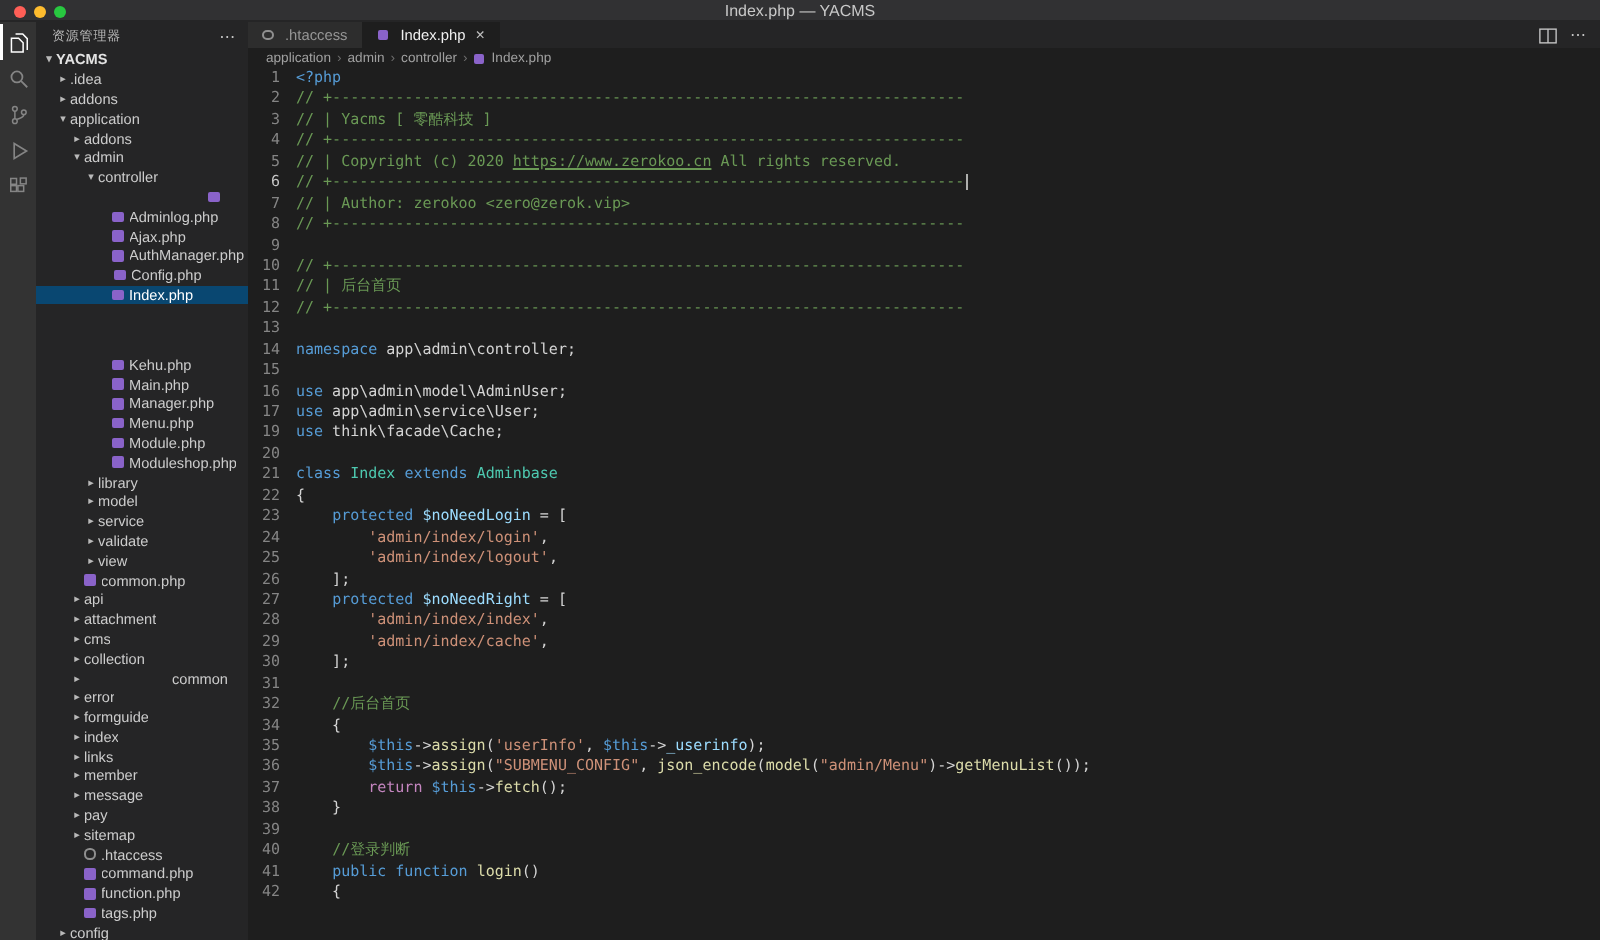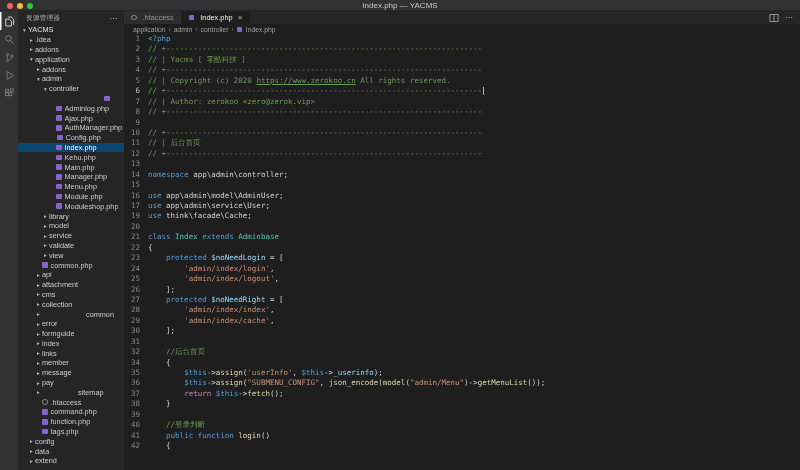--- a/index.html
+++ b/index.html
@@ -24,21 +24,21 @@
   .ab-item.active { color:#ffffff; box-shadow:inset 1.5px 0 0 #ffffff; }
   .ab-item svg { width:11px; height:11px; }
 
   
   .sidebar { width:106px; background:#252526; flex:none; overflow:hidden; }
   .sb-header { height:14px; display:flex; align-items:center; justify-content:space-between;
     padding:0 6px 0 8px; font-size:6.5px; letter-spacing:.4px; color:#b8b8b8; }
   .sb-actions { font-size:8px; color:#c5c5c5; cursor:default; }
   .tree-row { height:9.8px; display:flex; align-items:center; font-size:7.3px;
     color:#cccccc; white-space:nowrap; overflow:hidden; }
-  .tree-row.root { font-weight:normal; color:#e3e3e3; }
+  .tree-row.root { font-weight:bold; color:#e3e3e3; }
   .tree-row.selected { background:#094771; color:#ffffff; }
   .chev { width:7px; flex:none; font-size:5.5px; color:#b9b9b9; text-align:center; }
   .ficon { width:5.5px; height:5.5px; border-radius:1px; margin-right:3px; flex:none; background:#8a63c9; }
   .ficon.config { background:transparent; border:1.4px solid #8f8f8f; border-radius:50%; }
   .tlabel { overflow:hidden; text-overflow:clip; }
 
   
   .editor { flex:1; display:flex; flex-direction:column; min-width:0; background:#1e1e1e; }
   .tabbar { height:13px; background:#252526; display:flex; align-items:stretch; flex:none; }
   .tab { display:flex; align-items:center; gap:3px; padding:0 7px; font-size:7.4px;
@@ -188,21 +188,21 @@
           <div class="tree-row" style="padding-left: 32px;">
             <span class="chev"></span>
             <span class="ficon php"></span>
             <span class="tlabel">Config.php</span>
           </div>
           <div class="tree-row selected" style="padding-left: 31px;">
             <span class="chev"></span>
             <span class="ficon php"></span>
             <span class="tlabel">Index.php</span>
           </div>
-          <div class="tree-row" style="padding-left: 31px;">
+          <div class="tree-row" style="padding-left: 31px; margin-top: 25px;">
             <span class="chev"></span>
             <span class="ficon php"></span>
             <span class="tlabel">Kehu.php</span>
           </div>
           <div class="tree-row" style="padding-left: 31px;">
             <span class="chev"></span>
             <span class="ficon php"></span>
             <span class="tlabel">Main.php</span>
           </div>
           <div class="tree-row" style="padding-left: 31px;">
@@ -291,21 +291,21 @@
             <span class="tlabel">member</span>
           </div>
           <div class="tree-row" style="padding-left: 17px;">
             <span class="chev">▸</span>
             <span class="tlabel">message</span>
           </div>
           <div class="tree-row" style="padding-left: 17px;">
             <span class="chev">▸</span>
             <span class="tlabel">pay</span>
           </div>
-          <div class="tree-row" style="padding-left: 17px; gap: 36px;">
+          <div class="tree-row" style="padding-left: 17px;">
             <span class="chev">▸</span>
             <span class="tlabel">sitemap</span>
           </div>
           <div class="tree-row" style="padding-left: 17px;">
             <span class="chev"></span>
             <span class="ficon config"></span>
             <span class="tlabel">.htaccess</span>
           </div>
           <div class="tree-row" style="padding-left: 17px;">
             <span class="chev"></span>

